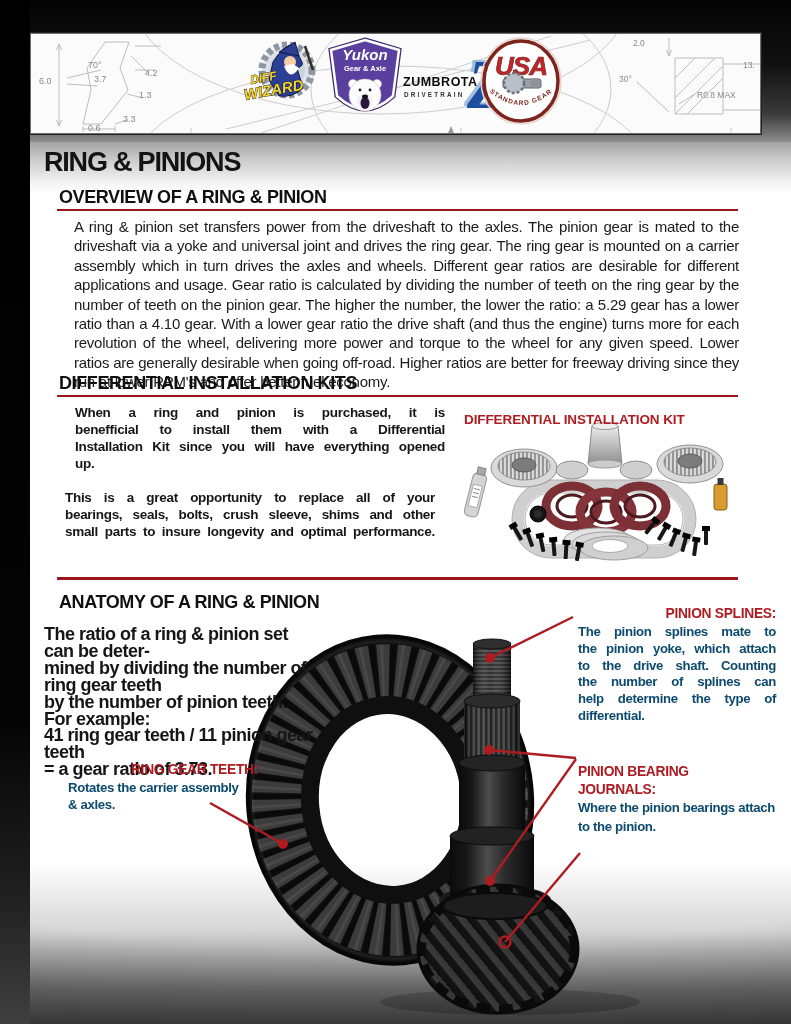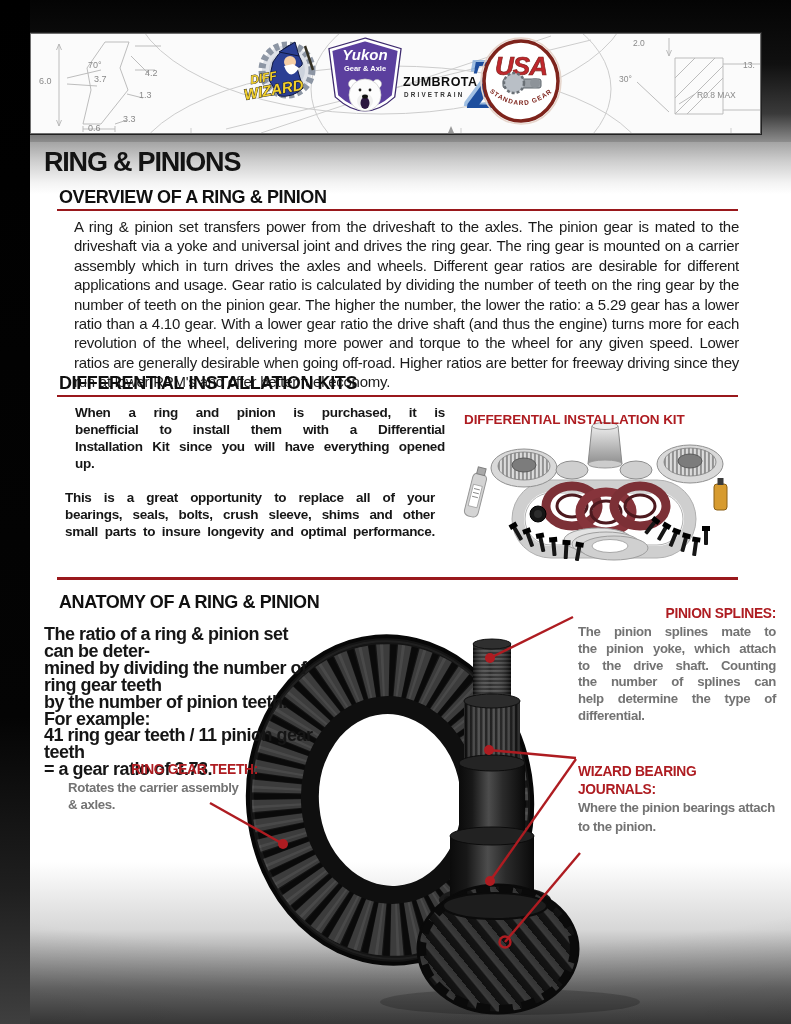--- a/index.html
+++ b/index.html
@@ -30,21 +30,21 @@
              text-align:justify;}
   .kits-text{z-index:5;font-size:13.5px;font-weight:bold;line-height:17px;letter-spacing:-0.3px;
              color:#161616;white-space:pre-line;text-align:justify;text-align-last:justify;}
   .kit-label{z-index:6;font-size:13.5px;font-weight:bold;letter-spacing:-0.1px;color:var(--accent);}
   .intro-text{z-index:5;font-size:18px;font-weight:bold;line-height:16.9px;letter-spacing:-0.5px;
              color:#151515;white-space:pre-line;}
   .callout{z-index:6;}
   .callout-label{font-size:13.8px;font-weight:bold;letter-spacing:-0.3px;color:var(--accent);
              line-height:16px;white-space:pre-line;text-align:right;}
   .callout-body{font-size:13.2px;font-weight:bold;line-height:16.8px;letter-spacing:-0.35px;
-             color:#737373;white-space:pre-line;margin-top:2px;}
+             color:#0c4a6e;white-space:pre-line;margin-top:2px;}
   .jst{text-align:justify;text-align-last:justify;}
   .diagram{left:40px;top:600px;width:711px;height:424px;z-index:2;pointer-events:none;}
   .kit-photo{left:460px;top:420px;width:288px;height:148px;z-index:5;}
 </style>
 </head>
 <body>
 
 <div id="stage">
 
   <div class="abs bottom-grad"></div>
@@ -397,19 +397,19 @@
     <div class="callout-label">PINION SPLINES:</div>
     <div class="callout-body jst">The pinion splines mate to
 the pinion yoke, which attach
 to the drive shaft. Counting
 the number of splines can
 help determine the type of
 differential.</div>
   </div>
 
   <div class="abs callout" style="left:578px;top:744px;width:205px;white-space:pre-line;">
-    <span class="callout-label">WIZARD BEARING
+    <span class="callout-label">PINION BEARING
 JOURNALS:</span>
     <span class="callout-body" style="margin-top:0;">Where the pinion bearings attach to the pinion.</span>
   </div>
 
 
 </div>
 
 </body></html>

